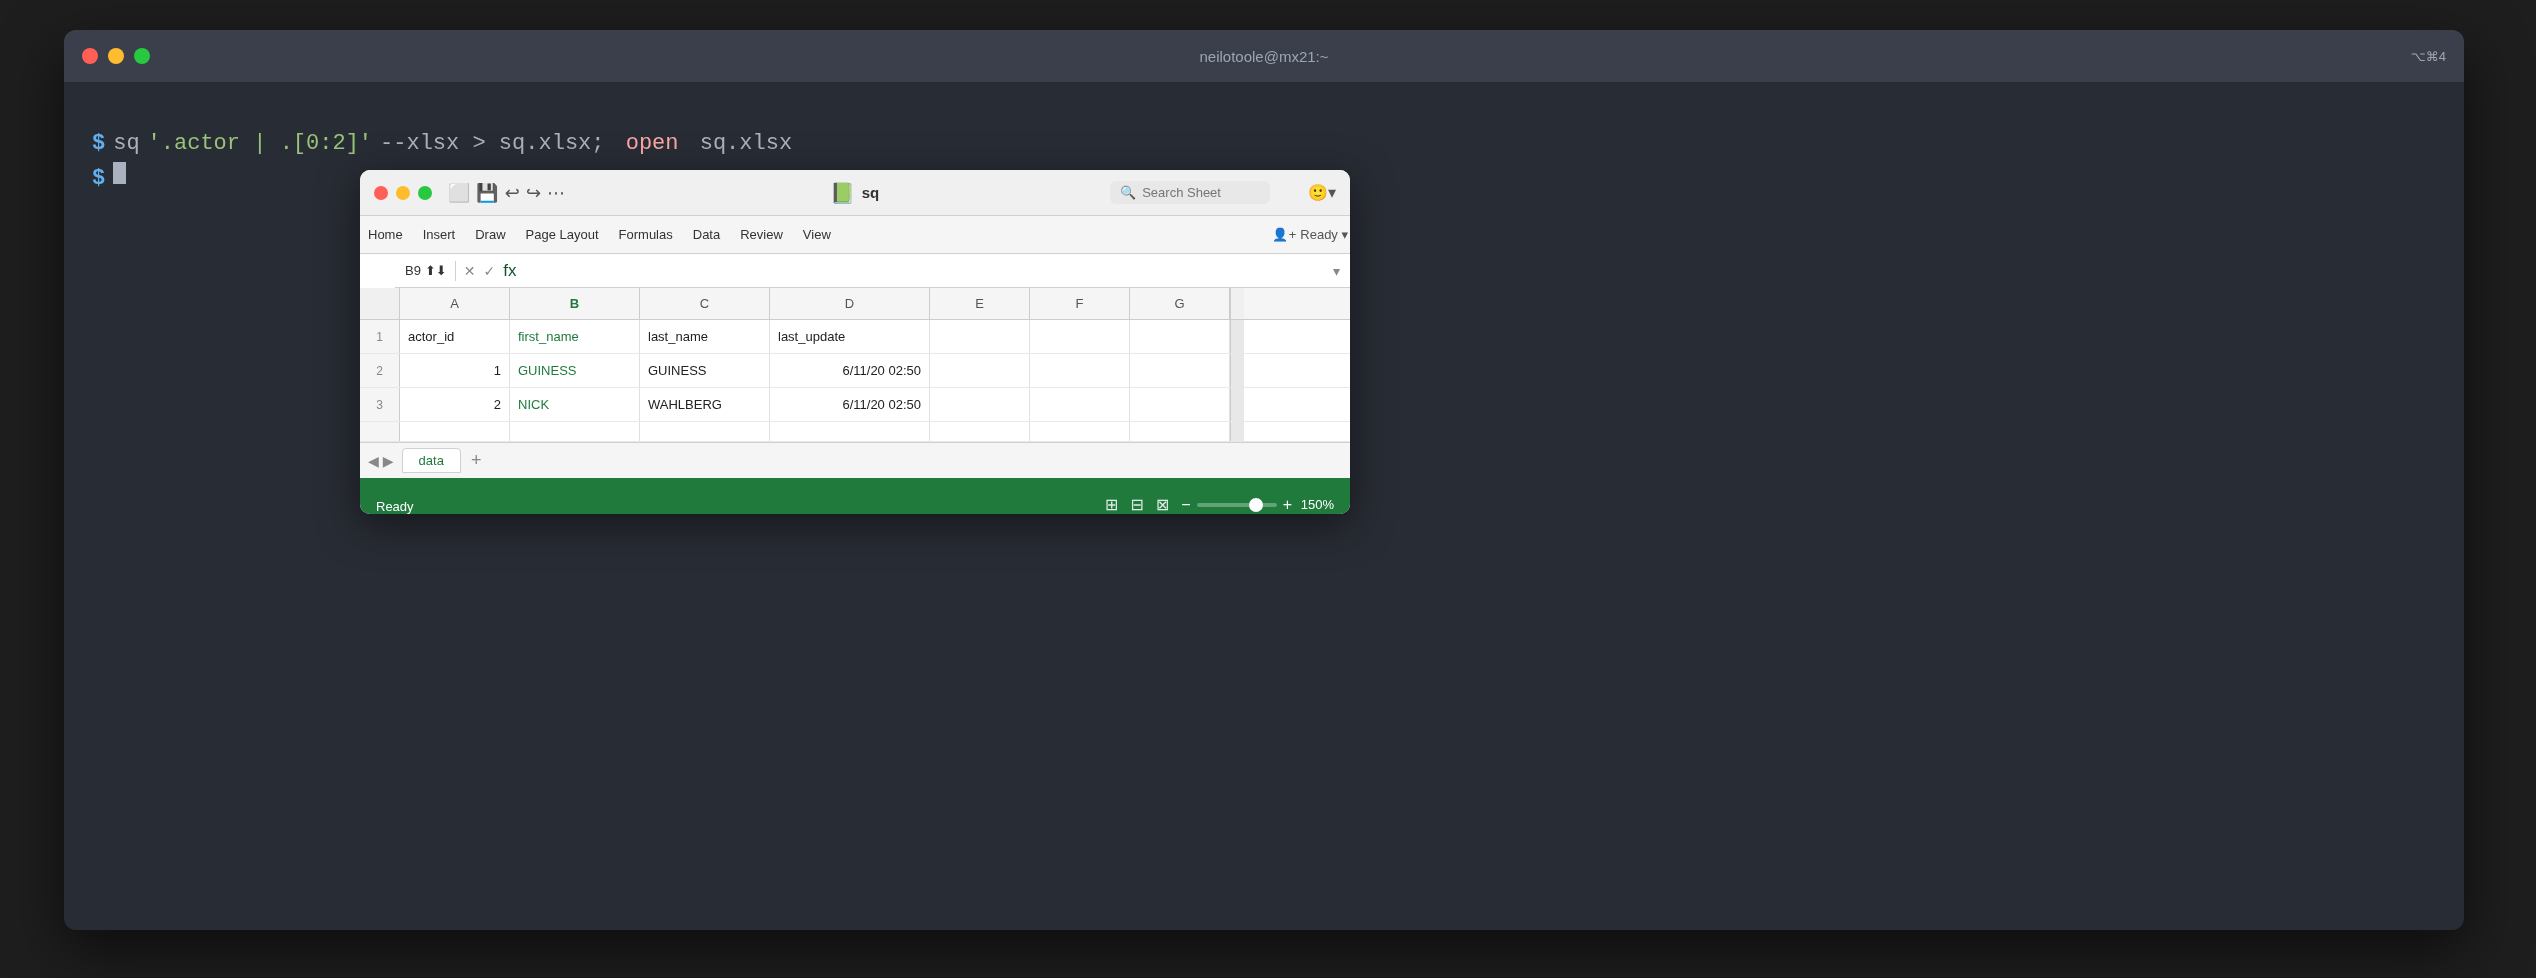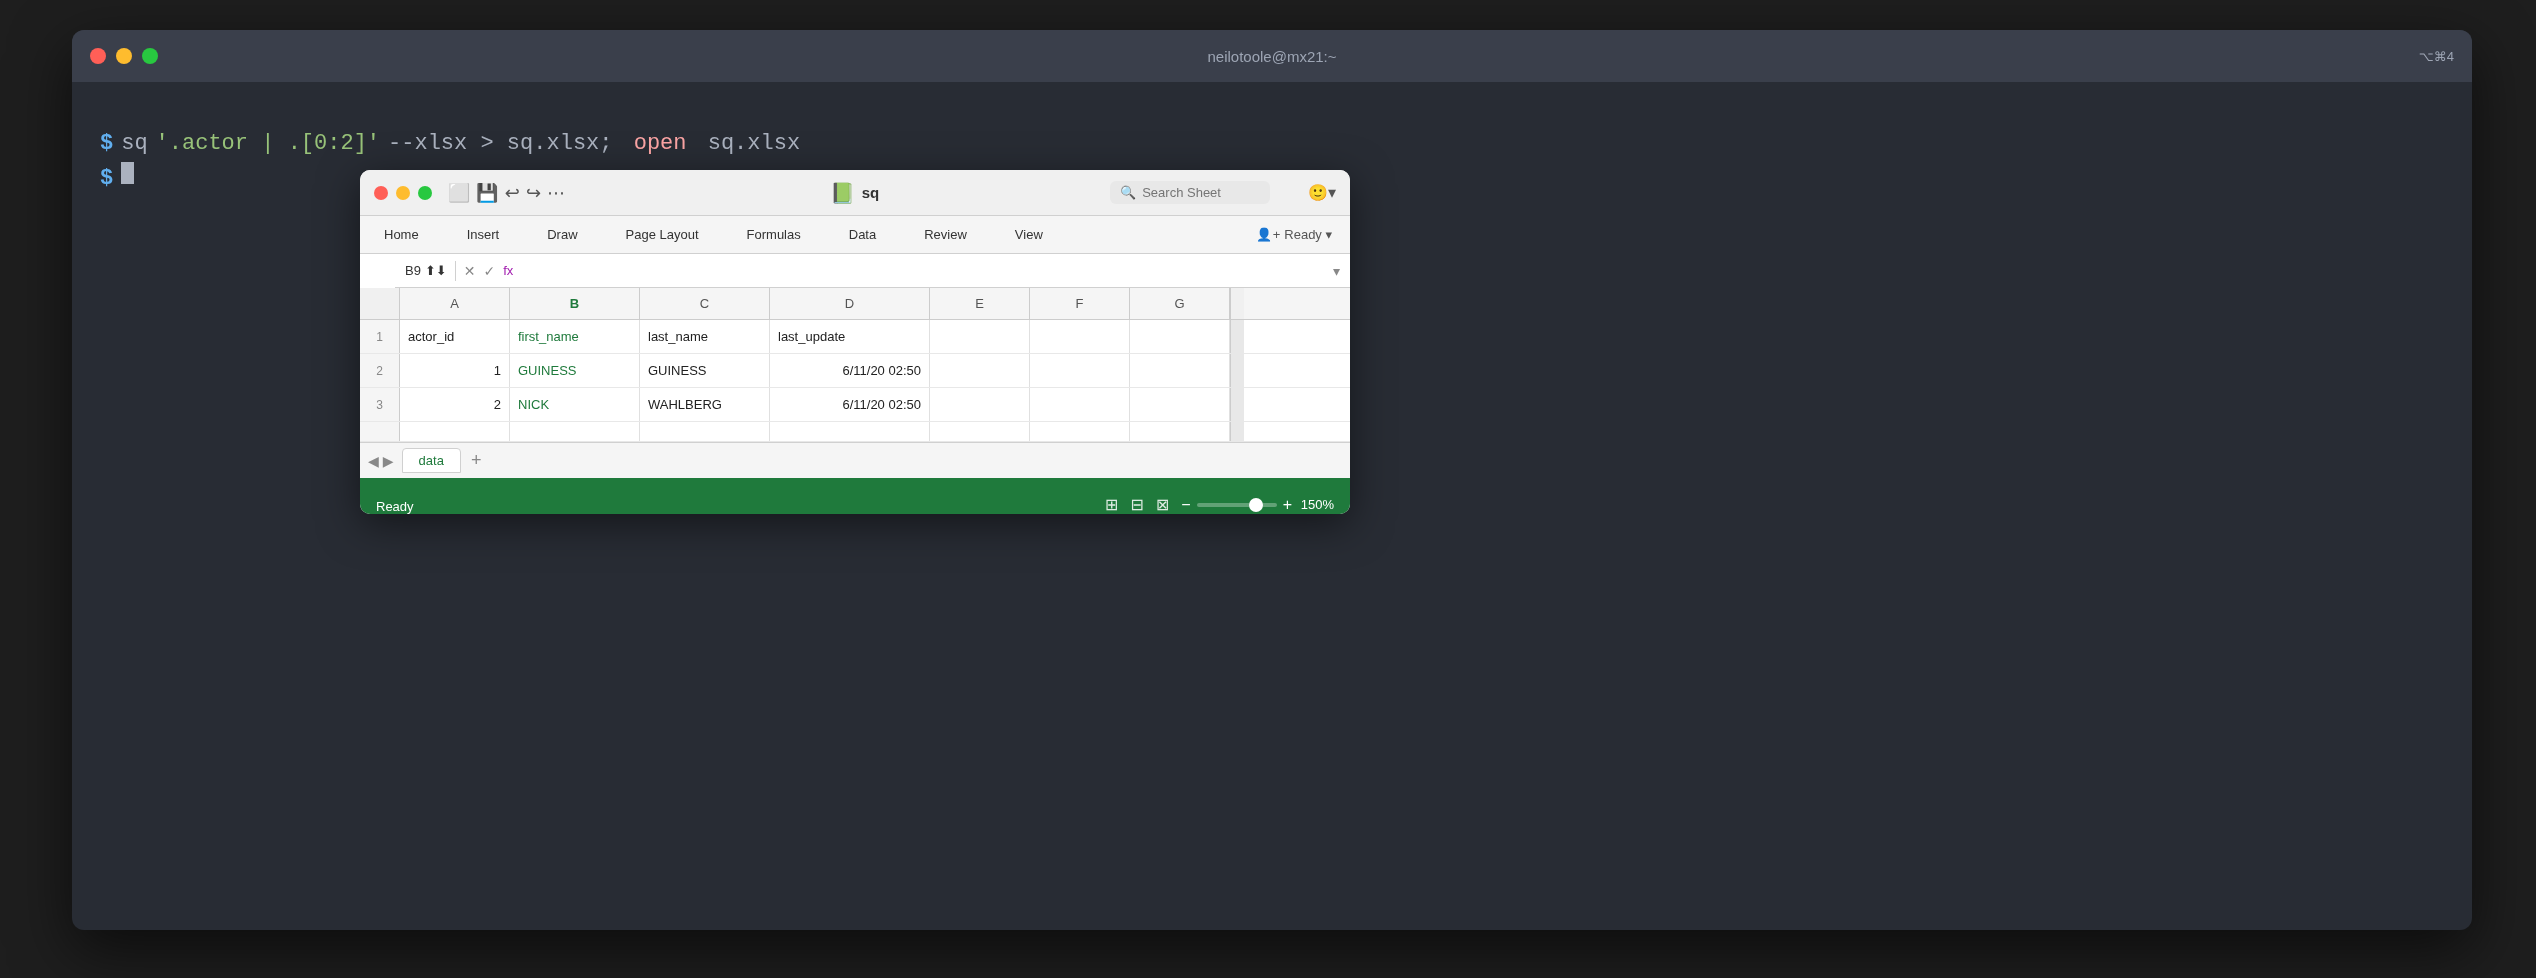--- a/index.html
+++ b/index.html
@@ -18,21 +18,21 @@
       width: 2536px;
       height: 978px;
       background: #1e1e1e;
       position: relative;
     }
 
     
     .terminal-window {
       position: absolute;
       top: 30px;
-      left: 72px;
+      left: 64px;
       width: 2400px;
       height: 900px;
       background: #282c34;
       border-radius: 12px;
       overflow: hidden;
       box-shadow: 0 20px 60px rgba(0,0,0,0.6);
     }
 
     .terminal-titlebar {
       background: #3a3f4b;
@@ -201,24 +201,24 @@
       position: absolute;
       right: 14px;
       font-size: 16px;
       color: #555;
     }
 
     
     .ribbon {
       background: #f5f5f5;
       border-bottom: 1px solid #d0d0d0;
-      padding: 0 18px;
-      display: flex;
-      align-items: center;
-      gap: 36px;
+      padding: 0 2px;
+      display: flex;
+      align-items: center;
+      gap: 8px;
       height: 38px;
       text-align: right;
     }
 
     .ribbon-item {
       font-size: 13px;
       color: #333;
       cursor: pointer;
       padding: 4px 6px;
     }
@@ -261,22 +261,22 @@
 
     .formula-icons {
       display: flex;
       align-items: center;
       gap: 8px;
       color: #888;
       font-size: 14px;
     }
 
     .fx-label {
-      color: #a21caf;
-      font-size: 13px;
+      color: #14532d;
+      font-size: 17px;
     }
 
     
     .spreadsheet {
       background: #fff;
     }
 
     .col-headers {
       display: flex;
       background: #f5f5f5;

